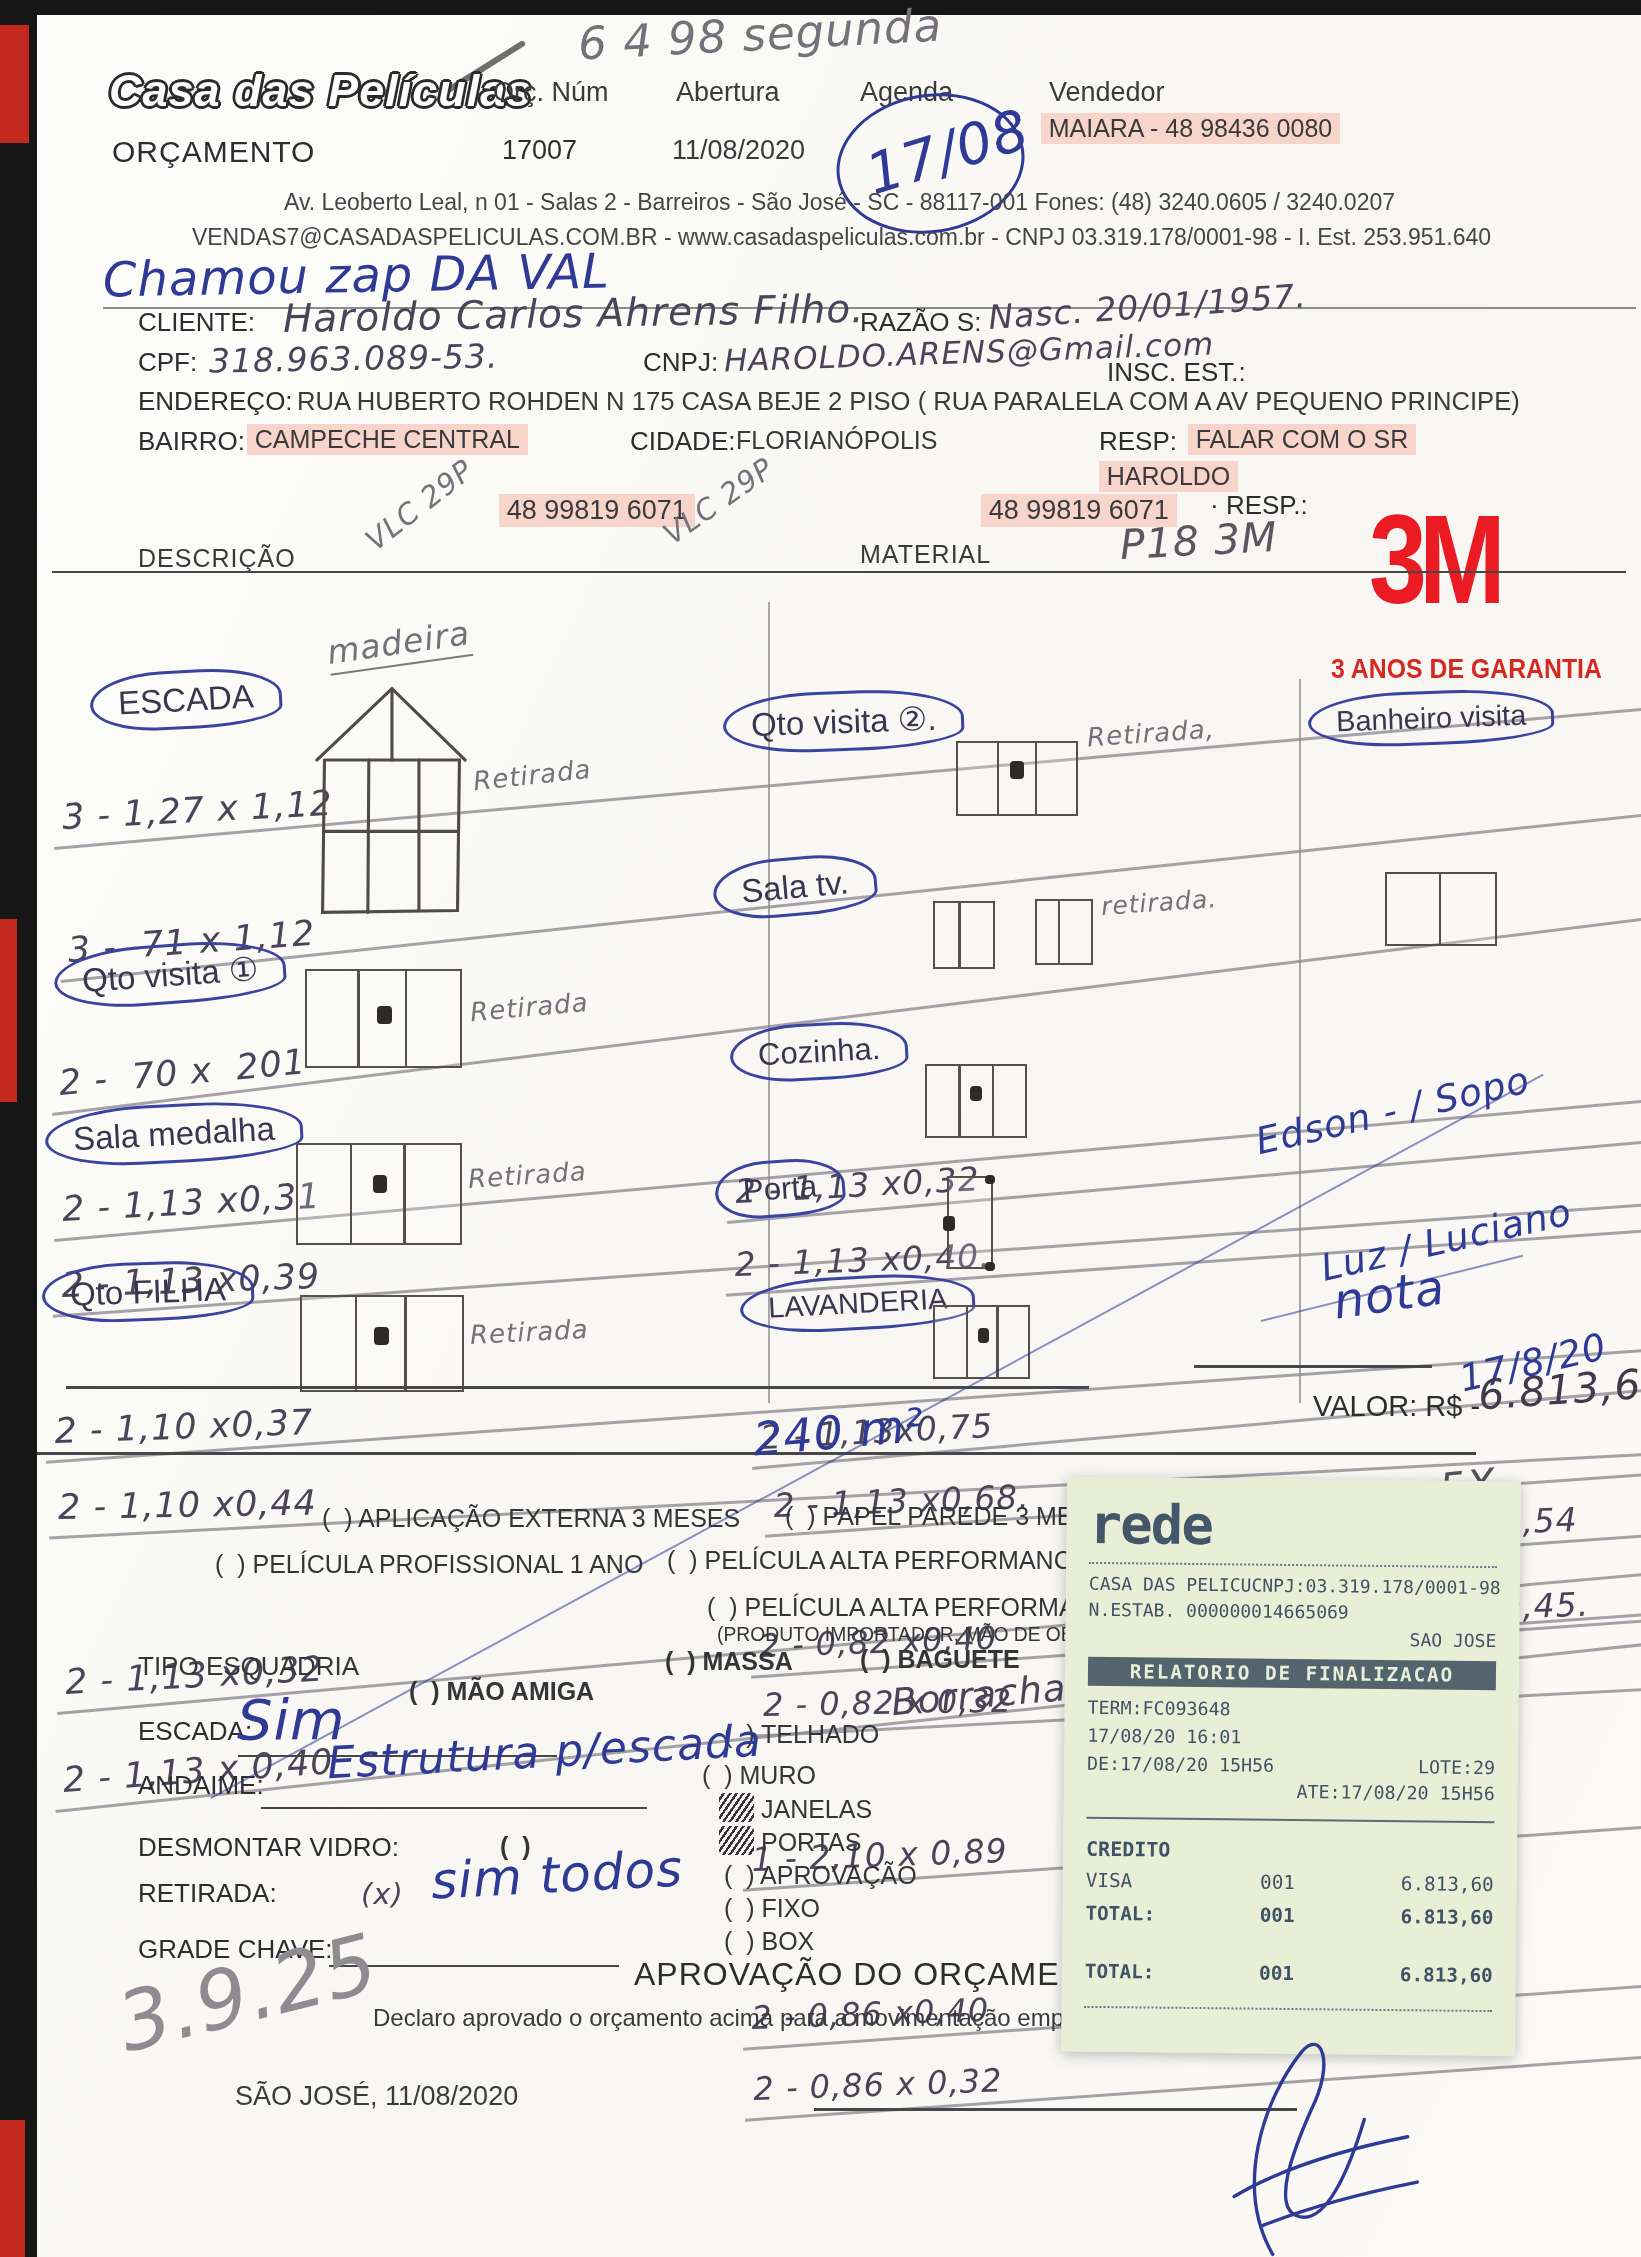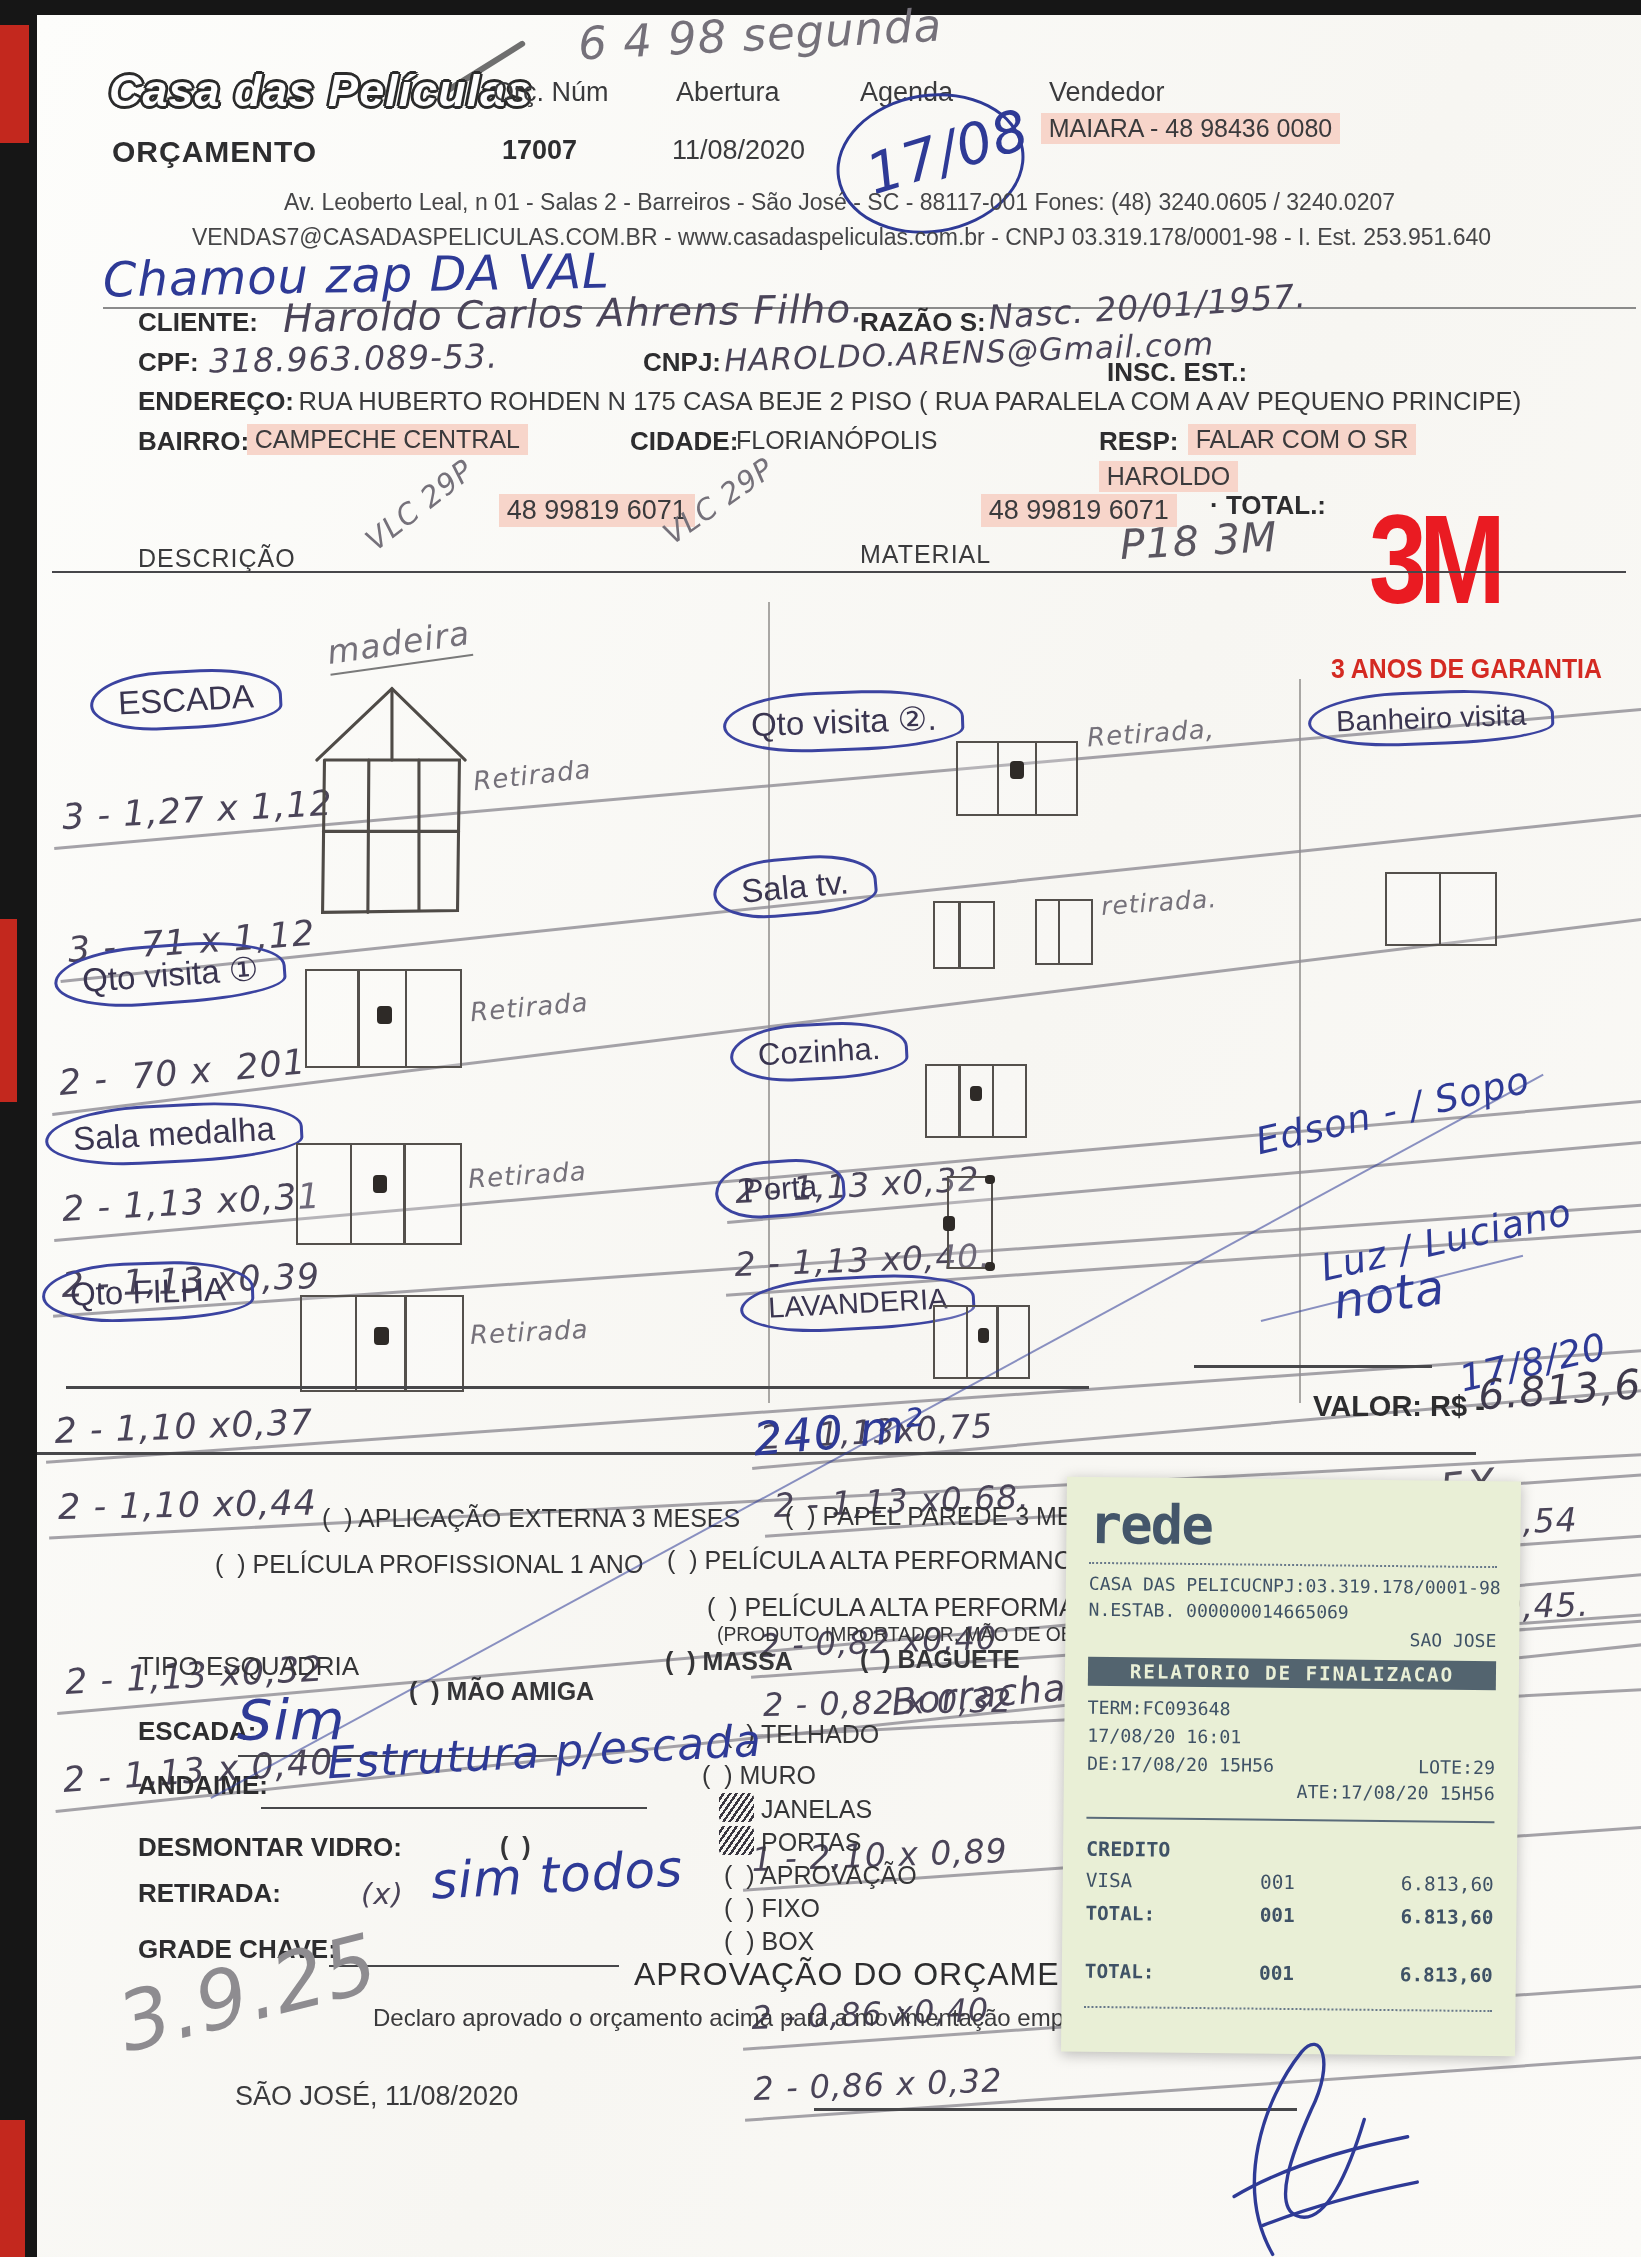--- a/index.html
+++ b/index.html
@@ -2,21 +2,21 @@
 <html><head>
 <meta charset="utf-8">
 <style>
   html,body{margin:0;padding:0;}
   body{width:1641px;height:2257px;background:#181818;position:relative;
        font-family:"Liberation Sans",sans-serif;overflow:hidden;}
   .abs{position:absolute;}
   .paper{position:absolute;left:37px;top:15.4px;width:1605px;height:2242px;
          background:linear-gradient(115deg,#fdfdfb 0%,#f7f6f2 55%,#fbfaf7 100%);}
   
-  .lbl{font-weight:bold;color:#2d2d2f;font-size:26px;white-space:pre;}
+  .lbl{font-weight:normal;color:#2d2d2f;font-size:26px;white-space:pre;}
   .val{color:#3a3a3c;font-size:25px;white-space:pre;}
   .small{font-size:23px;color:#454547;}
   .opt{font-size:25px;color:#353537;white-space:pre;}
   .pink{background:#f7d5ca;padding:1px 7.7px;}
   
   .hw{font-family:"DejaVu Sans",sans-serif;font-style:italic;letter-spacing:1px;white-space:pre;}
   .hwb{color:#2e3a96;}
   .hwd{color:#4a4458;}
   .hwp{color:#75717a;}
   .mline{font-size:35px;position:relative;}
@@ -115,21 +115,21 @@
     <div class="abs lbl" style="left:101px;top:411px;">BAIRRO:</div>
     <div class="abs val pink" style="left:210px;top:409px;">CAMPECHE CENTRAL</div>
     <div class="abs lbl" style="left:593px;top:411px;">CIDADE:</div>
     <div class="abs val" style="left:699px;top:411px;">FLORIANÓPOLIS</div>
     <div class="abs lbl" style="left:1062px;top:411px;">RESP:</div>
     <div class="abs val pink" style="left:1151px;top:409px;">FALAR COM O SR</div>
     <div class="abs val pink" style="left:1062px;top:446px;">HAROLDO</div>
 
     <div class="abs val pink" style="left:462px;top:479px;font-size:27px;">48 99819 6071</div>
     <div class="abs val pink" style="left:944px;top:479px;font-size:27px;">48 99819 6071</div>
-    <div class="abs lbl" style="left:1173px;top:475px;">· TOTAL.:</div>
+    <div class="abs lbl" style="left:1173px;top:475px;">· RESP.:</div>
 
     <div class="abs val" style="left:101px;top:529px;letter-spacing:1px;">DESCRIÇÃO</div>
     <div class="abs val" style="left:823px;top:525px;letter-spacing:1px;">MATERIAL</div>
     <div class="abs hw hwp" style="left:319px;top:473px;font-size:29px;transform:rotate(-38deg);">VLC 29P</div>
     <div class="abs hw hwp" style="left:618px;top:469px;font-size:29px;transform:rotate(-35deg);">VLC 29P</div>
     <div class="abs hw hwp" style="left:1083px;top:502px;font-size:41px;transform:rotate(-3deg);color:#5a5660;">P18 3M</div>
     <div class="abs logo3m" style="left:1332px;top:471px;">3M</div>
     <div class="abs" style="left:1294px;top:639px;font-size:27px;font-weight:bold;color:#d42a22;transform:scaleX(.92);transform-origin:left;white-space:pre;">3 ANOS DE GARANTIA</div>
     <div class="abs line" style="left:14.5px;top:556px;width:1574px;height:1.9px;"></div>
 

